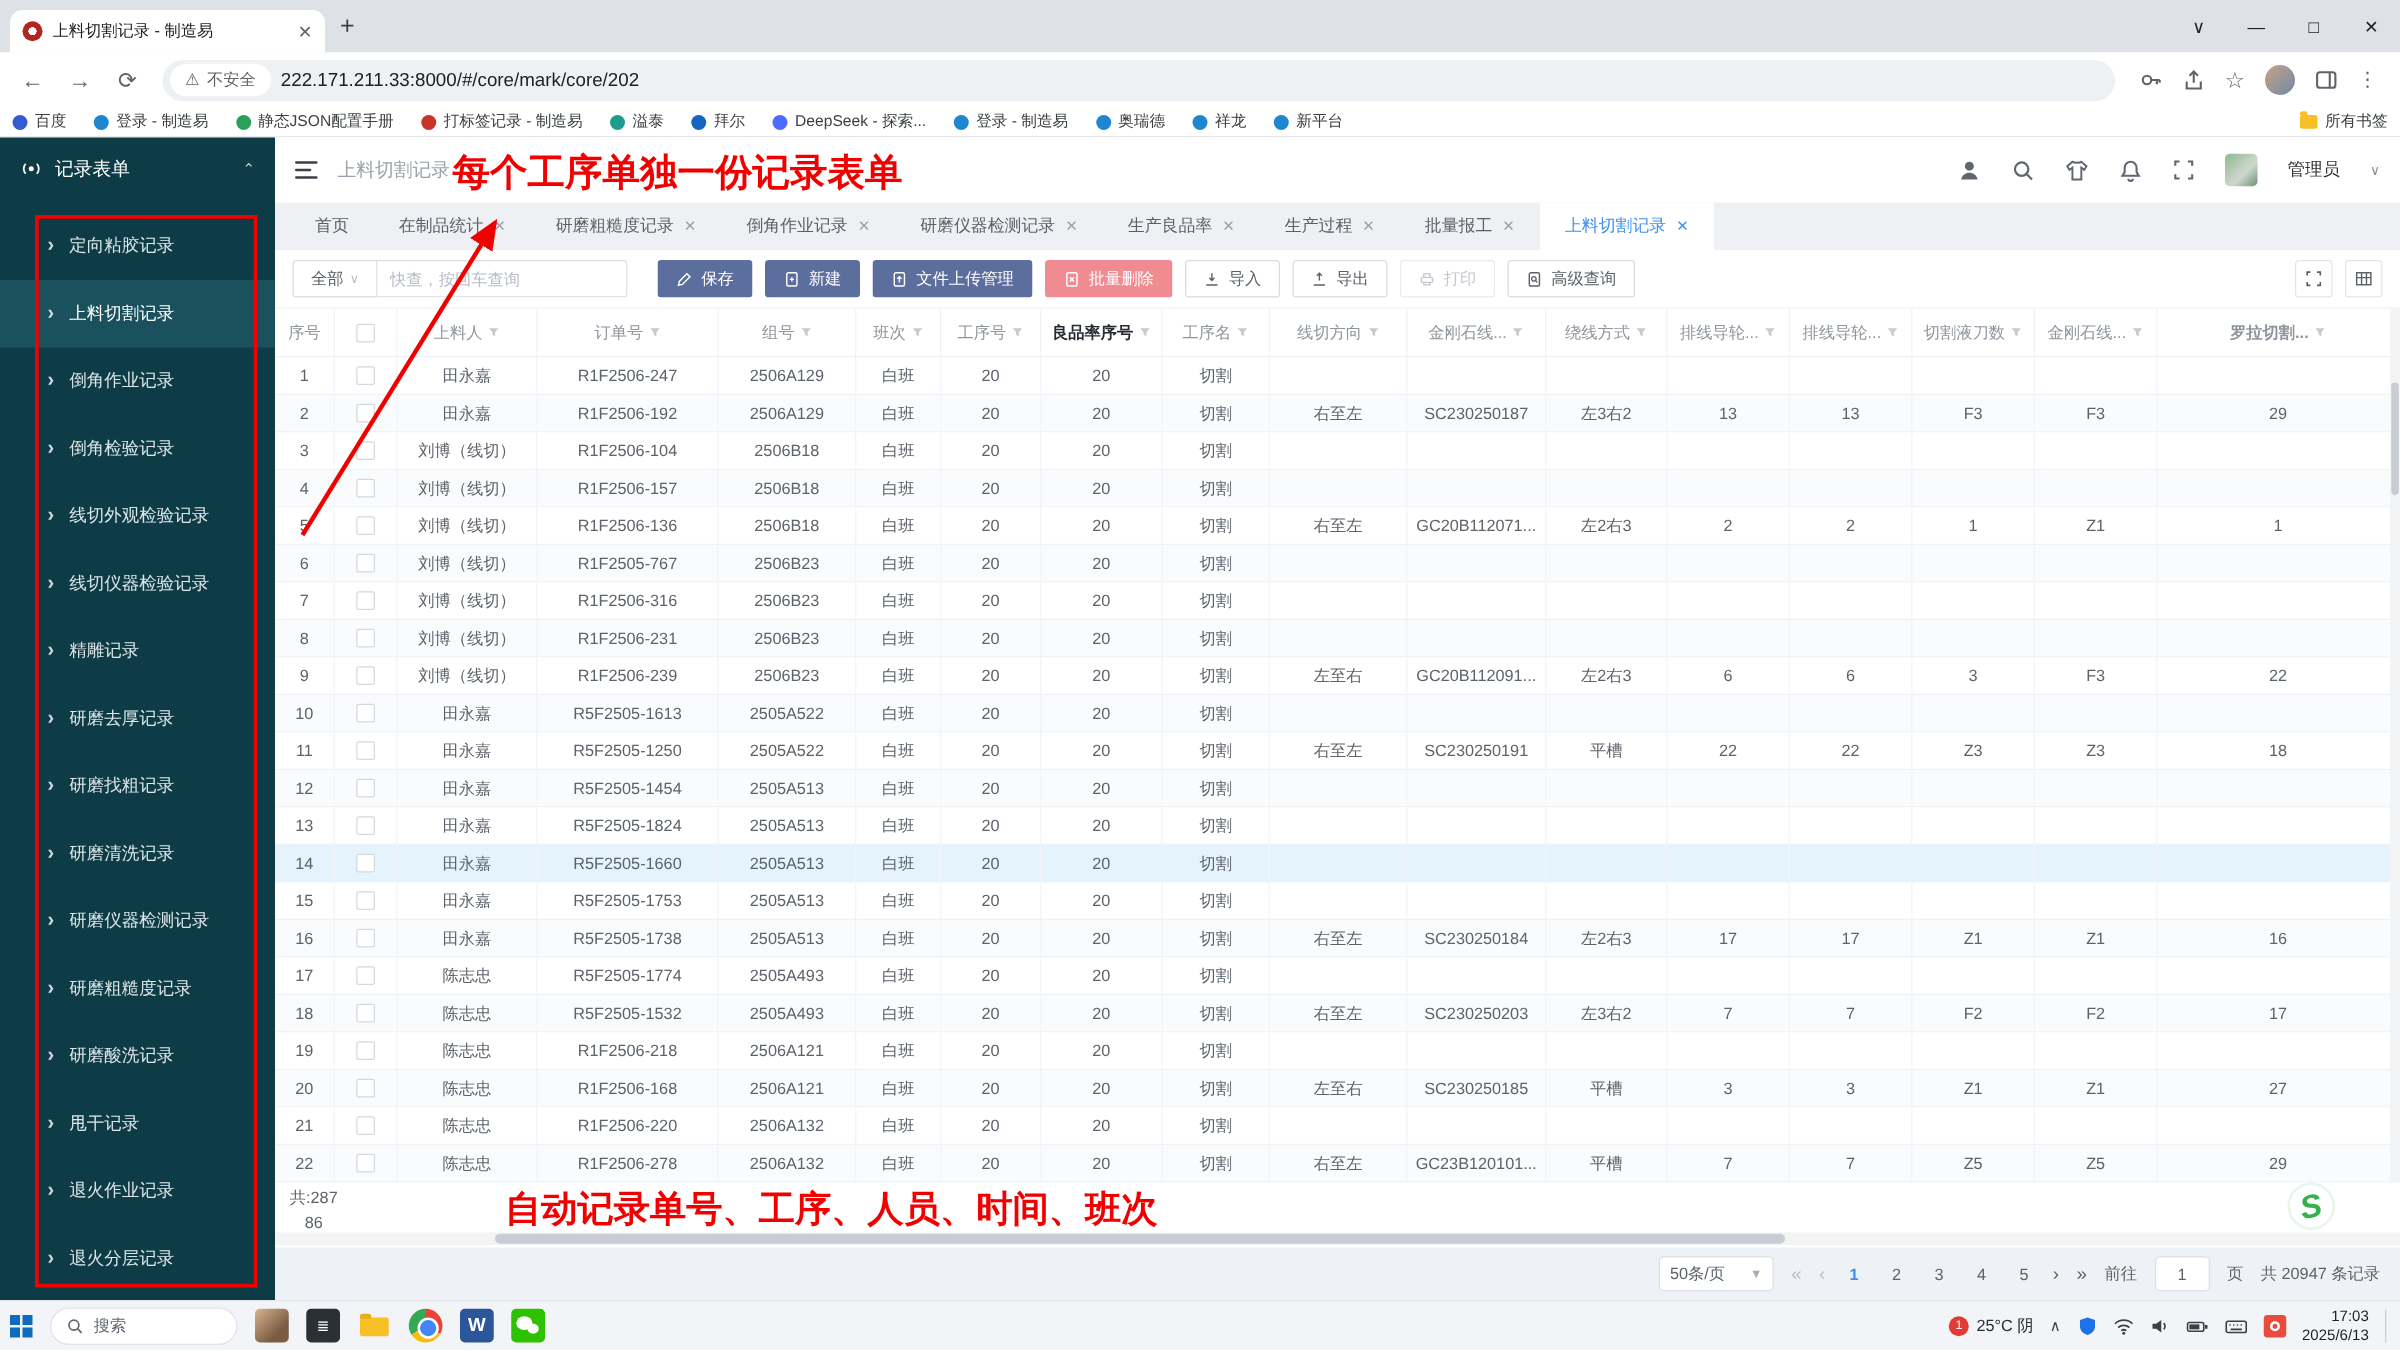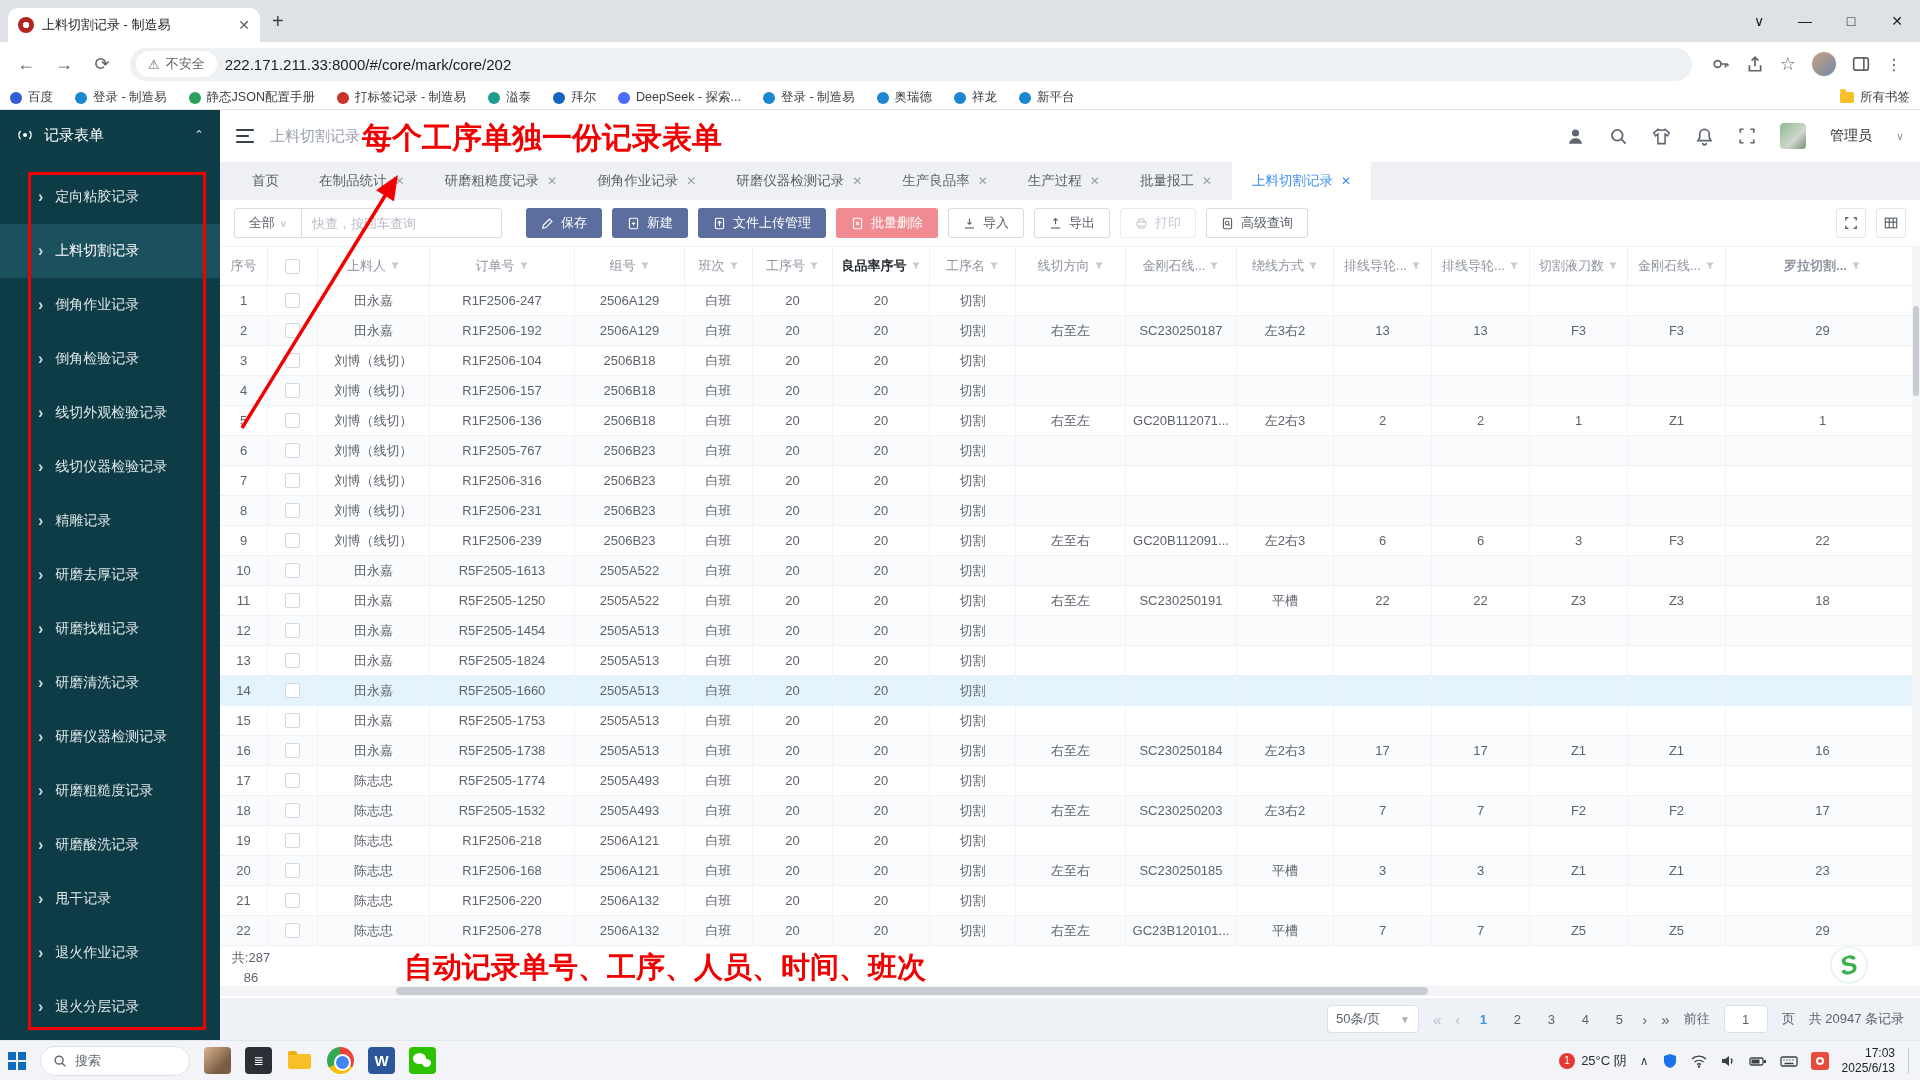--- a/index.html
+++ b/index.html
@@ -1054,21 +1054,21 @@
         <div class="td" style="width: 80px; flex: 0 0 auto;">20</div>
         <div class="td" style="width: 97px; flex: 0 0 auto;">20</div>
         <div class="td" style="width: 86px; flex: 0 0 auto;">切割</div>
         <div class="td" style="width: 110px; flex: 0 0 auto;">左至右</div>
         <div class="td" style="width: 111px; flex: 0 0 auto;">SC230250185</div>
         <div class="td" style="width: 97px; flex: 0 0 auto;">平槽</div>
         <div class="td" style="width: 98px; flex: 0 0 auto;">3</div>
         <div class="td" style="width: 98px; flex: 0 0 auto;">3</div>
         <div class="td" style="width: 98px; flex: 0 0 auto;">Z1</div>
         <div class="td" style="width: 98px; flex: 0 0 auto;">Z1</div>
-        <div class="td" style="width: 194px; flex: 0 0 auto;">23</div>
+        <div class="td" style="width: 194px; flex: 0 0 auto;">27</div>
       </div>
       <div class="tr">
         <div class="td" style="width: 48px; flex: 0 0 auto;">21</div>
         <div class="td" style="width: 50px; flex: 0 0 auto;">
           <span class="cbx"></span>
         </div>
         <div class="td" style="width: 112px; flex: 0 0 auto;">陈志忠</div>
         <div class="td" style="width: 145px; flex: 0 0 auto;">R1F2506-220</div>
         <div class="td" style="width: 110px; flex: 0 0 auto;">2506A132</div>
         <div class="td" style="width: 68px; flex: 0 0 auto;">白班</div>

